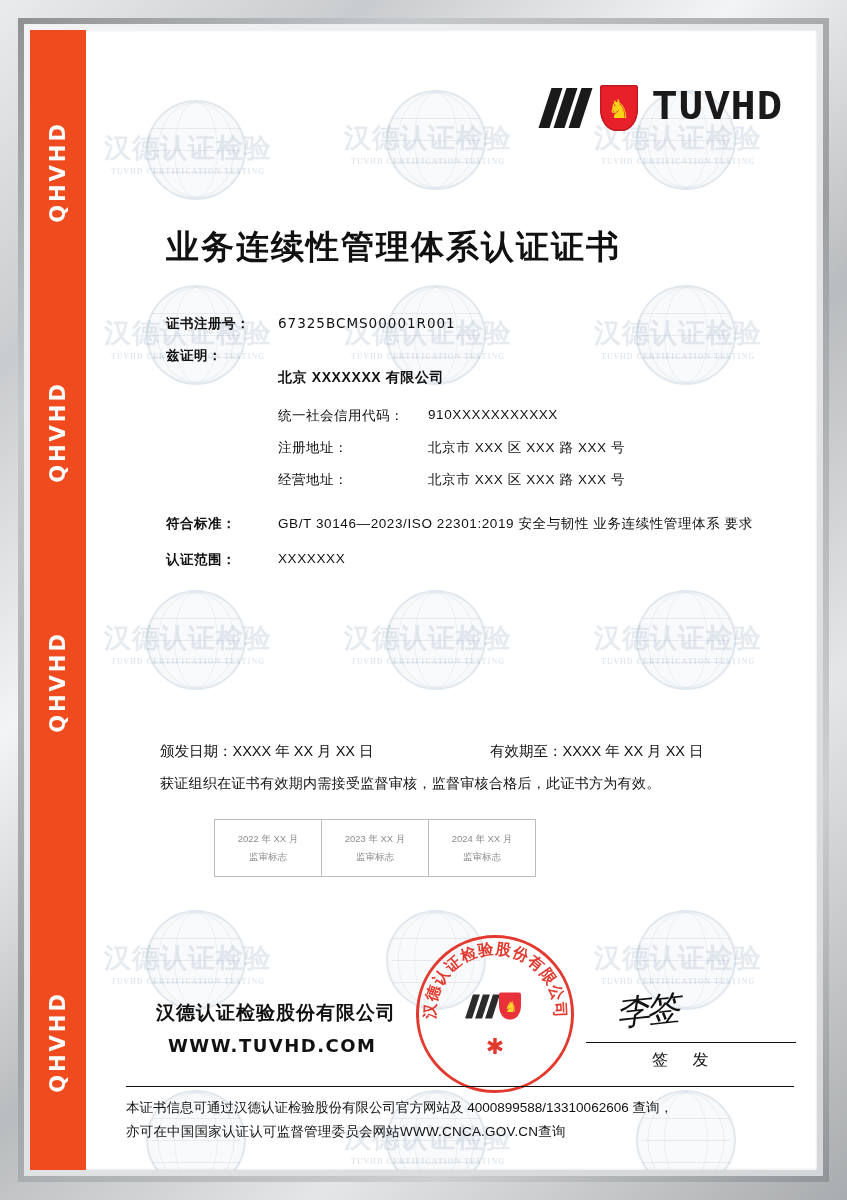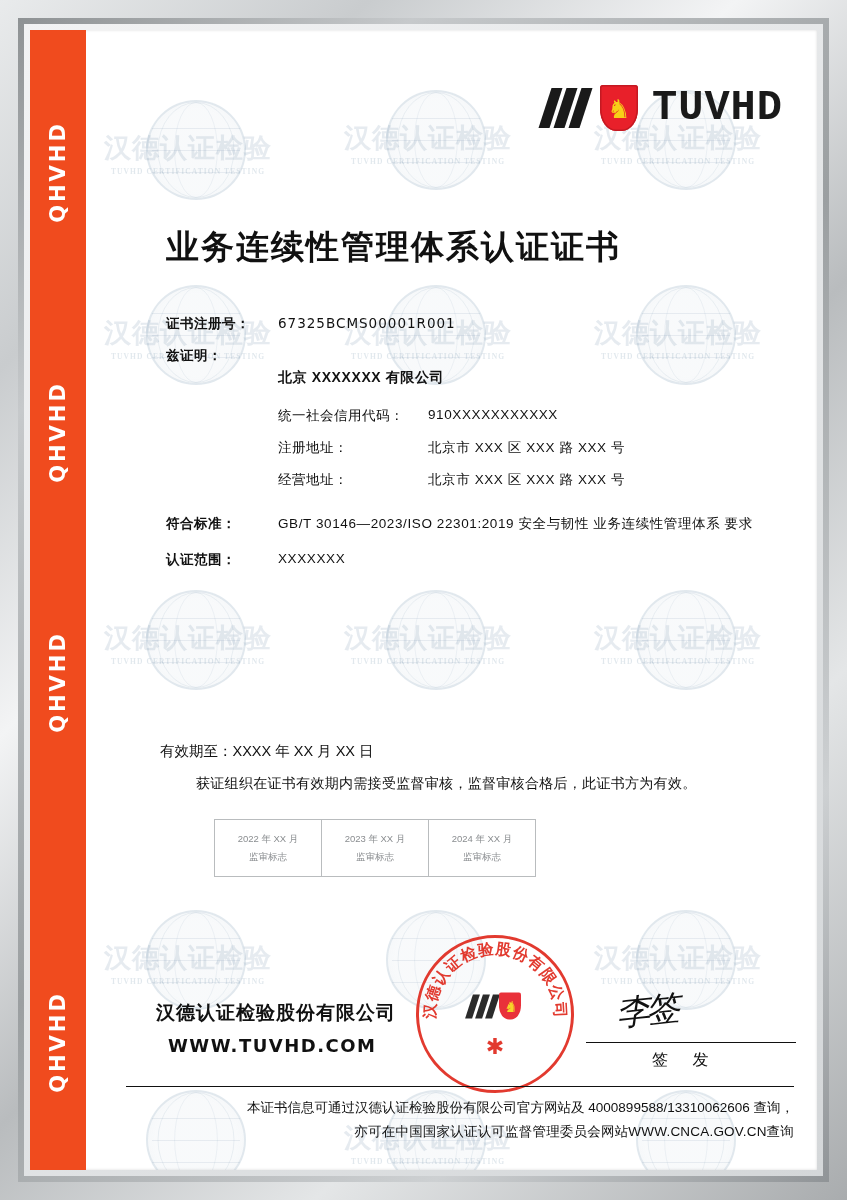--- a/index.html
+++ b/index.html
@@ -200,21 +200,20 @@
     font-size: 14.5px;
     color: #111;
   }
   .dates .issue { width: 330px; }
   .note {
     position: absolute;
     left: 74px; top: 745px;
     font-size: 14px;
     color: #111;
     letter-spacing: 0.3px;
-    margin-left: 36px;
   }
 
   
   .surv {
     position: absolute;
     left: 128px; top: 789px;
     display: flex;
     border: 1px solid #b9bcbe;
   }
   .surv .cell {
@@ -324,21 +323,21 @@
   .divider {
     position: absolute;
     left: 40px; top: 1056px;
     width: 668px;
     border-top: 1.5px solid #111;
   }
   .footer {
     position: absolute;
     left: 40px; top: 1066px;
     width: 668px;
-    text-align: right;
+    text-align: left;
     font-size: 13.5px;
     line-height: 1.75;
     color: #111;
   }
   .footer .ln2 { letter-spacing: 0.2px; }
   .addr {
     position: absolute;
     left: 40px; top: 1118px;
     width: 668px;
     text-align: center;
@@ -538,20 +537,23 @@
           <div class="val">GB/T 30146—2023/ISO 22301:2019  安全与韧性  业务连续性管理体系  要求</div>
         </div>
 
         <div class="row scope">
           <div class="lbl">认证范围：</div>
           <div class="val">XXXXXXX</div>
         </div>
       </div>
 
       <div class="dates">
+        <div class="issue">
+          <span>颁发日期：</span><span>XXXX 年 XX 月 XX 日</span>
+        </div>
         <div class="expiry">
           <span>有效期至：</span><span>XXXX 年 XX 月 XX 日</span>
         </div>
       </div>
 
       <div class="note">获证组织在证书有效期内需接受监督审核，监督审核合格后，此证书方为有效。</div>
 
       <div class="surv">
         <div class="cell">
           <div>2022 年 XX 月</div>

